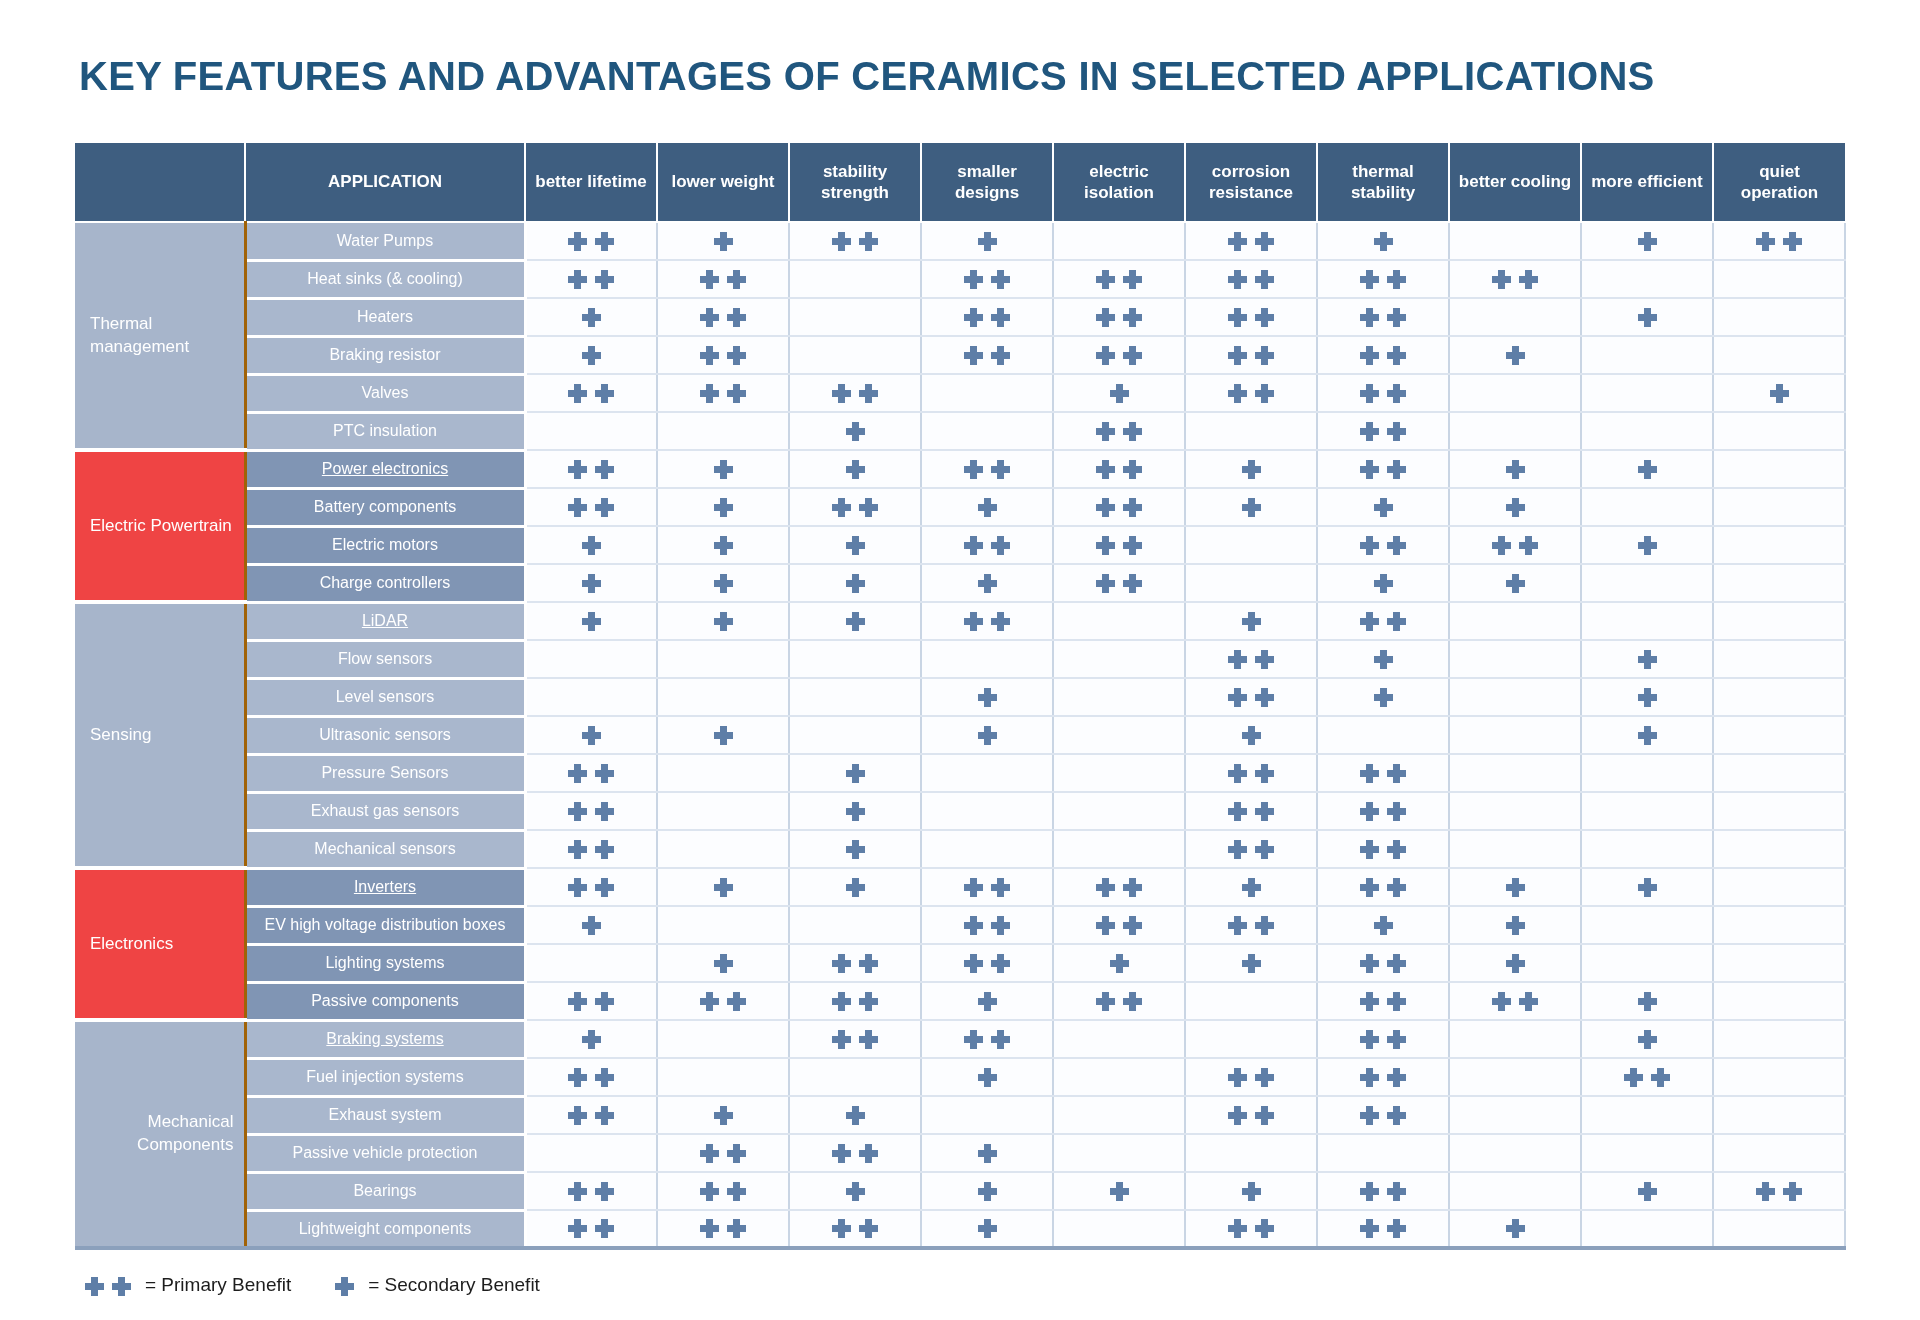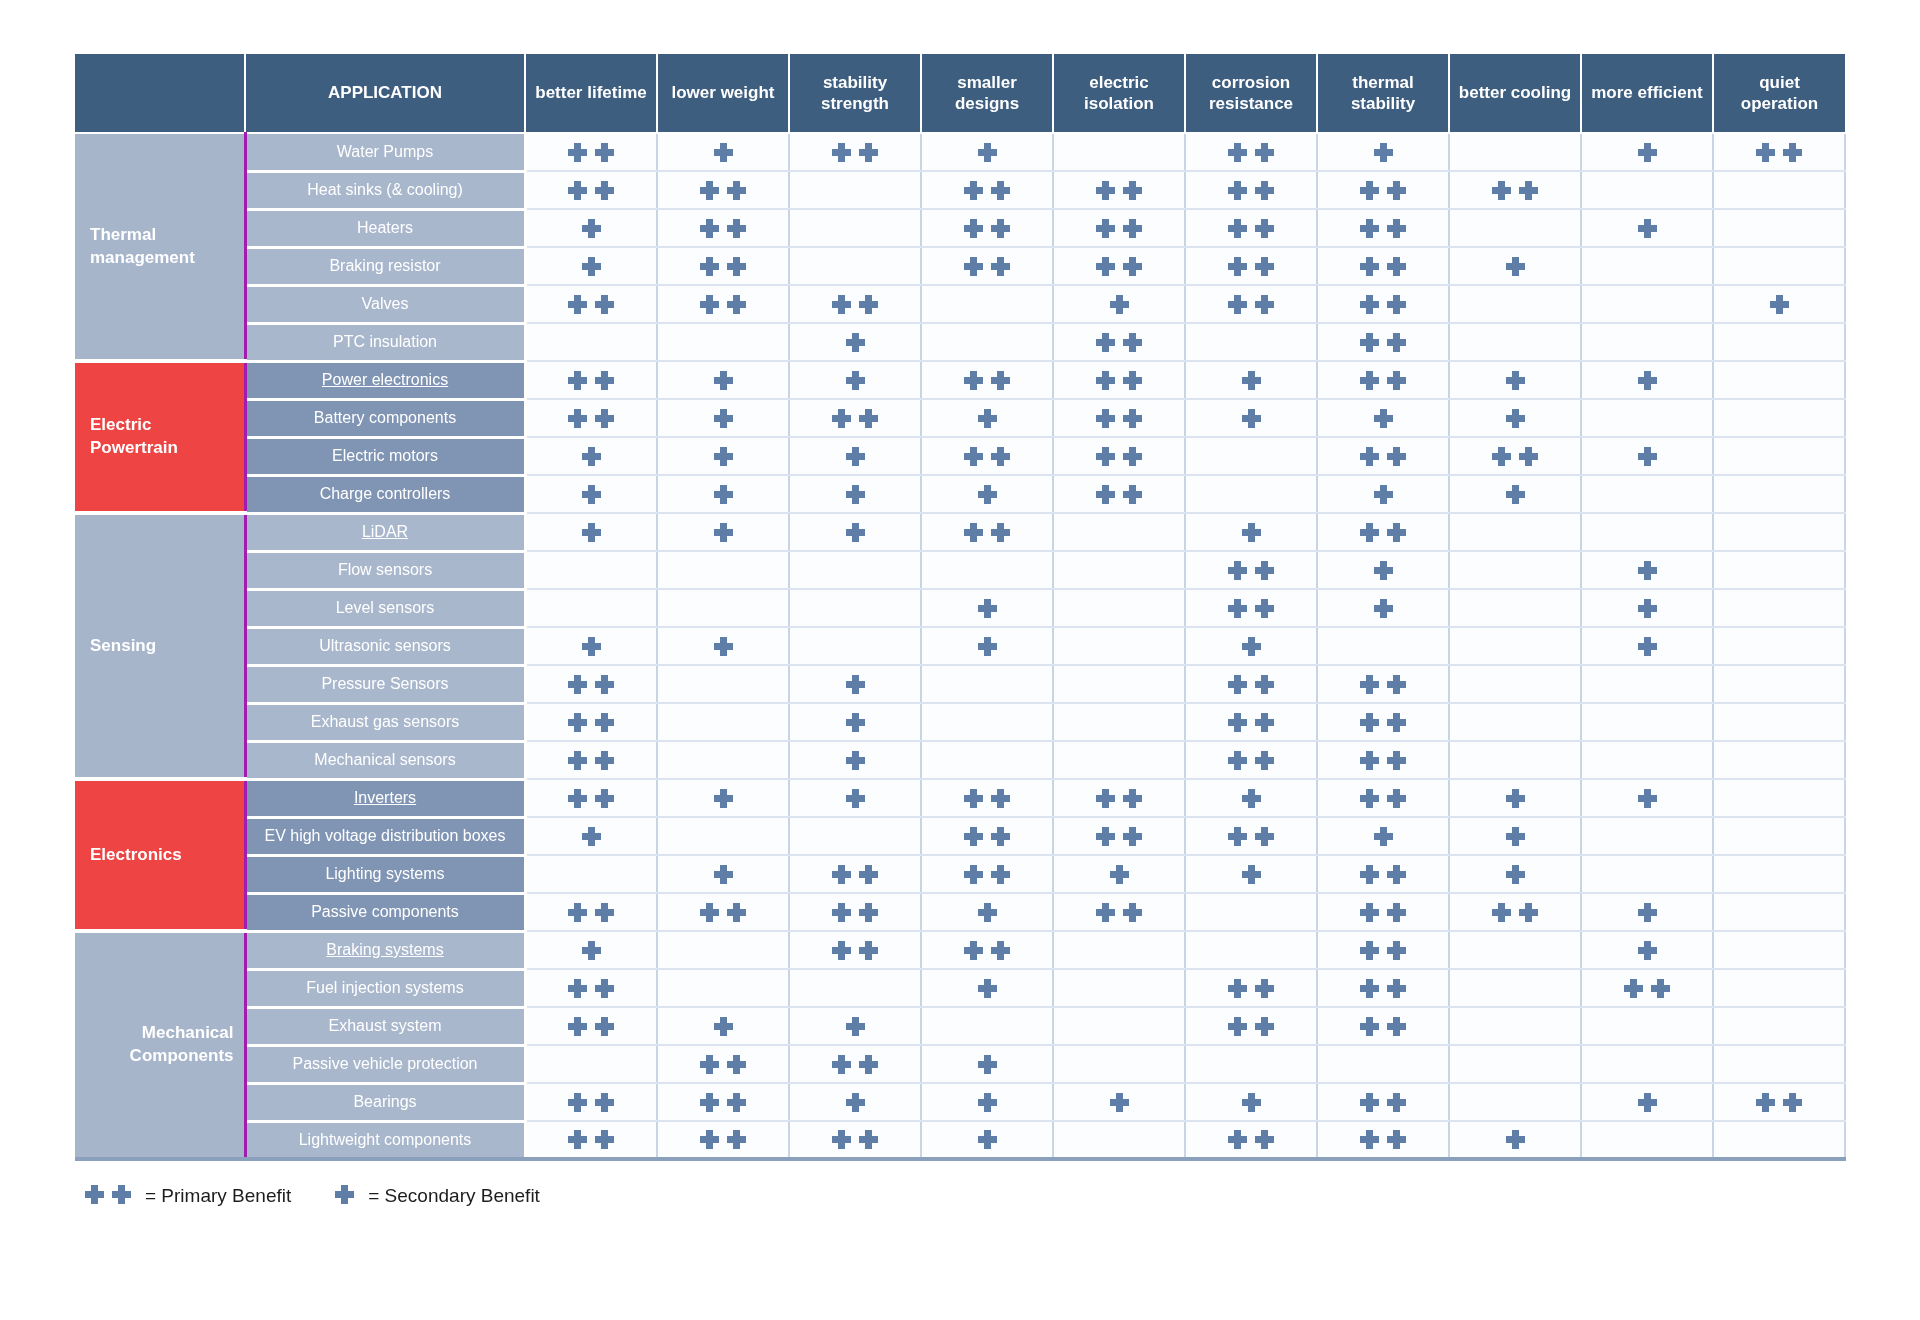--- a/index.html
+++ b/index.html
@@ -7,51 +7,52 @@
   .page{padding:54px 0 0 75px;}
   .title{font-size:40px;font-weight:bold;color:#20567E;margin:0 0 44px 4px;letter-spacing:0.3px;}
 
   table.matrix{border-collapse:collapse;table-layout:fixed;width:1770px;}
   table.matrix tr{height:38px;}
   thead th{background:#3E5E80;color:#ffffff;font-size:17px;font-weight:bold;height:78px;
            vertical-align:middle;text-align:center;border-left:2px solid #ffffff;
            border-bottom:2px solid #ffffff;padding:0 4px;line-height:1.25;white-space:pre-line;}
   thead th:first-child{border-left:none;}
 
-  tbody th.grp{color:#ffffff;font-size:17px;font-weight:bold;text-align:left;
+  tbody th.grp{color:#ffffff;font-size:17px;font-weight:normal;text-align:left;
                padding:0 10px 0 15px;vertical-align:middle;line-height:1.35;
-               border-bottom:4px solid #ffffff;border-right:3px solid #a21caf;margin-left:12px;}
+               border-bottom:4px solid #ffffff;border-right:3px solid #a16207;margin-left:12px;}
   tbody th.grp.grp-last{border-bottom:4px solid #8BA0BC;text-align:right;}
   tbody th.app{font-weight:normal;color:#ffffff;font-size:16px;text-align:center;
                border-bottom:3px solid #ffffff;border-right:3px solid #ffffff;padding:0 14px;}
   .light{background:#A7B5CB;}
   .lightapp{background:#A9B7CD;}
   .dark{background:#ef4444;}
   .darkapp{background:#8095B4;}
 
   td.cell{background:#FCFDFF;border-bottom:2px solid #DCE4EF;border-left:2px solid #C9D5E4;
           text-align:center;vertical-align:middle;}
   td.cell:last-child{border-right:2px solid #C9D5E4;}
   tr.gs td.cell, tr.gs th.app{border-top:2px solid #0369a1;text-decoration:underline;}
   tr.last-row td.cell, tr.last-row th.app{border-bottom:4px solid #8BA0BC;margin-top:26px;}
 
   .pluswrap{display:inline-flex;gap:8px;align-items:center;justify-content:center;vertical-align:middle;}
   .plus{position:relative;width:19px;height:19px;display:inline-block;}
   .plus::before,.plus::after{content:"";position:absolute;background:#5E7EA7;}
   .plus::before{left:0;top:6px;width:19px;height:7px;}
   .plus::after{left:6px;top:0;width:7px;height:19px;}
 
-  .legend{margin:24px 0 0 10px;display:flex;align-items:flex-start;font-size:19px;color:#1d1d1d;width:1770px;}
+  .legend{margin:24px 0 0 10px;display:flex;align-items:flex-end;font-size:19px;color:#1d1d1d;width:1770px;}
   .legend .lbl{margin-left:14px;}
   .legend .sep{width:44px;}
 </style>
 </head>
 <body>
 
 <div class="page">
+  <h1 class="title">KEY FEATURES AND ADVANTAGES OF CERAMICS IN SELECTED APPLICATIONS</h1>
 
   <table class="matrix">
     <colgroup>
         <col style="width: 170px;">
         <col style="width: 280px;">
         <col style="width: 132px;">
         <col style="width: 132px;">
         <col style="width: 132px;">
         <col style="width: 132px;">
         <col style="width: 132px;">

